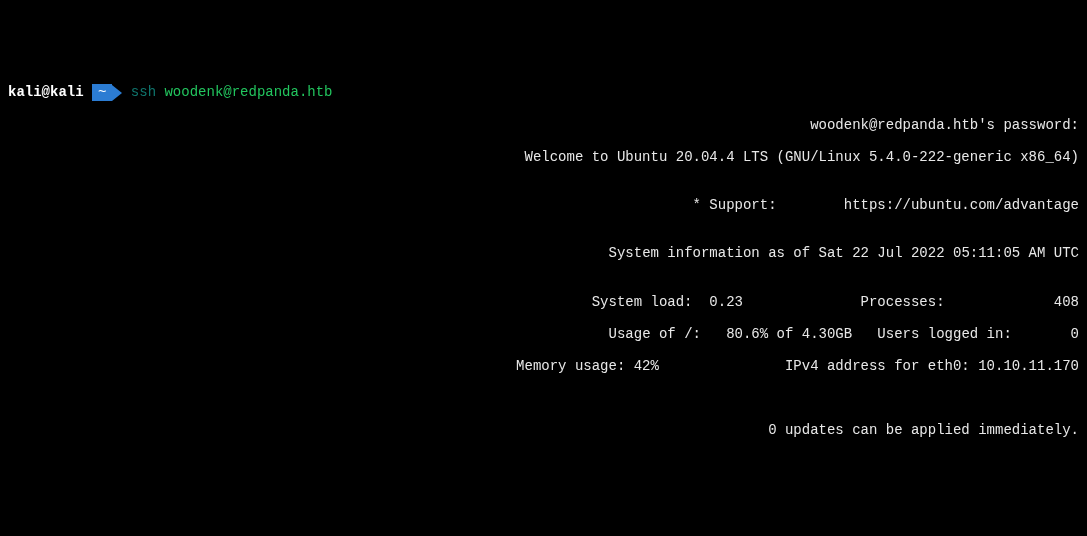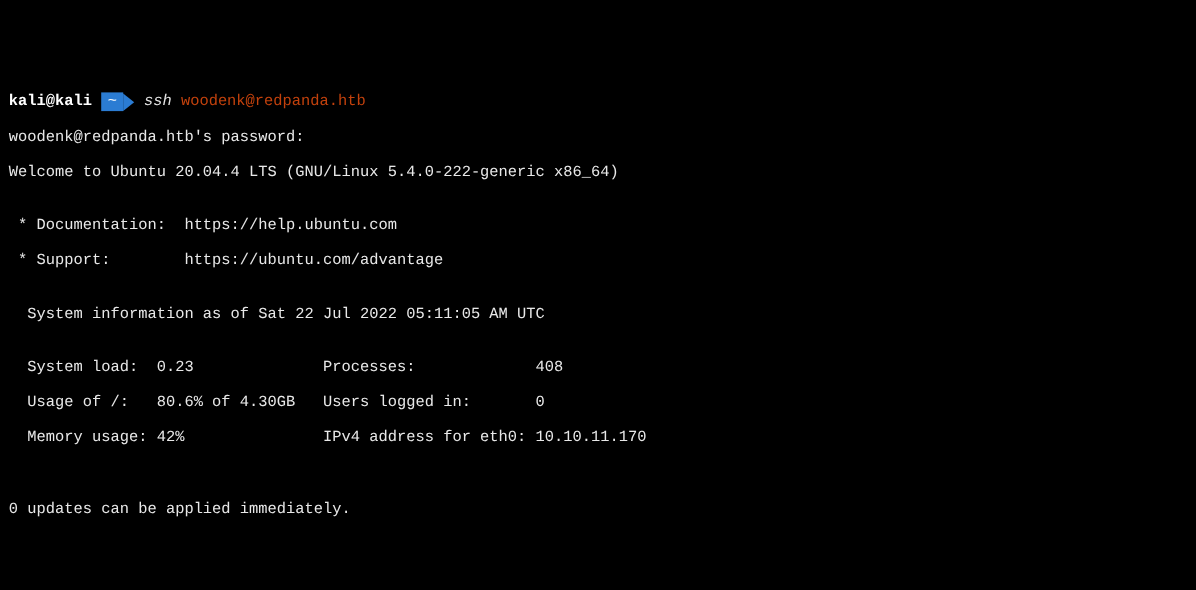--- a/index.html
+++ b/index.html
@@ -33,48 +33,47 @@
     .arrow-right-blue {
       display: inline-block;
       width: 0;
       height: 0;
       border-top: 8px solid transparent;
       border-bottom: 8px solid transparent;
       border-left: 10px solid #2b7cd3;
       vertical-align: middle;
     }
     .cmd-ssh {
-      color: #e5e5e5;
-      font-style: italic;
+      color: #0f766e;
     }
     .cmd-arg {
-      color: #c2410c;
+      color: #22c55e;
     }
     .text-white {
       color: #e8e8e8;
     }
     .line {
       display: block;
+      text-align: right;
     }
     .prompt-line {
       display: flex;
       align-items: center;
     }
   </style>
 </head>
 <body>
 
 
 
 <div>
 <span class="line prompt-line"><span class="prompt-user-kali">kali@kali</span><span> </span><span class="path-bg"><span></span><span>~</span></span><span class="arrow-right-blue"></span><span> </span><span class="cmd-ssh">ssh</span><span> </span><span class="cmd-arg">woodenk@redpanda.htb</span></span>
 <span class="line text-white">woodenk@redpanda.htb's password:</span>
 <span class="line text-white">Welcome to Ubuntu 20.04.4 LTS (GNU/Linux 5.4.0-222-generic x86_64)</span>
 <span class="line"></span>
-<span class="line text-white"> * Documentation:  https://help.ubuntu.com</span>
 <span class="line text-white"> * Support:        https://ubuntu.com/advantage</span>
 <span class="line"></span>
 <span class="line text-white">  System information as of Sat 22 Jul 2022 05:11:05 AM UTC</span>
 <span class="line"></span>
 <span class="line text-white">  System load:  0.23              Processes:             408</span>
 <span class="line text-white">  Usage of /:   80.6% of 4.30GB   Users logged in:       0</span>
 <span class="line text-white">  Memory usage: 42%               IPv4 address for eth0: 10.10.11.170</span>
 <span class="line"></span>
 <span class="line"></span>
 <span class="line text-white">0 updates can be applied immediately.</span>

